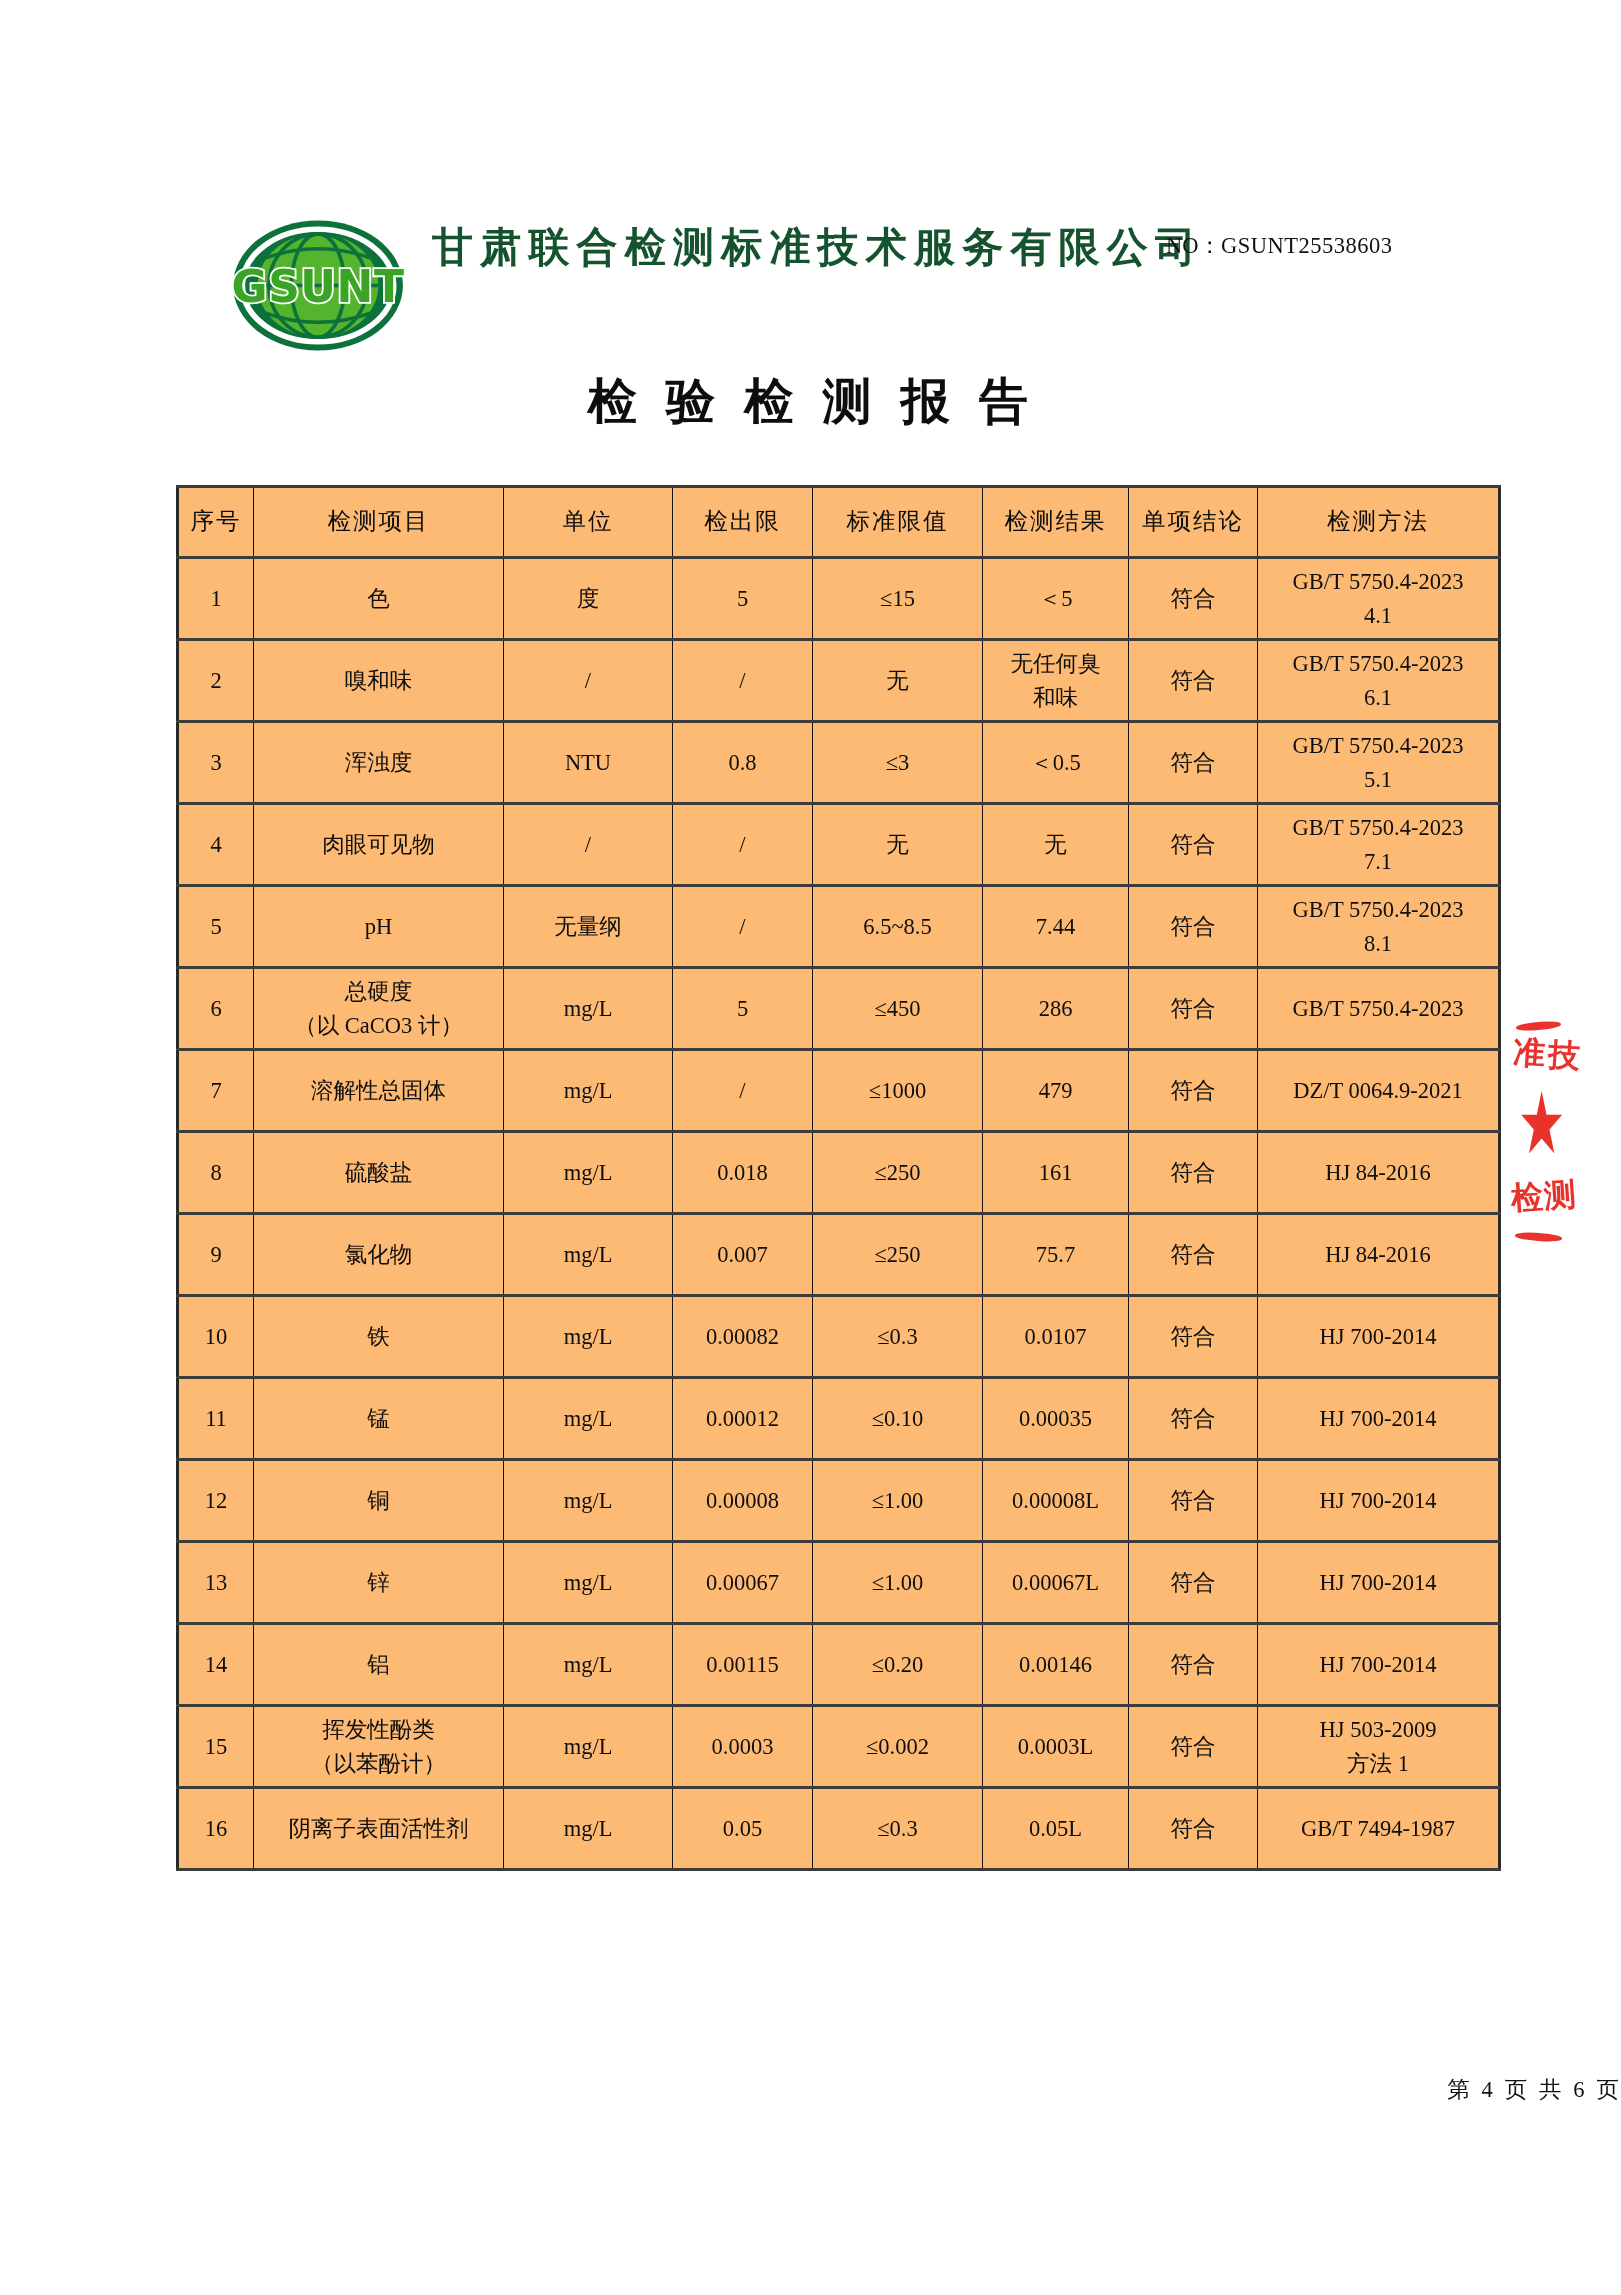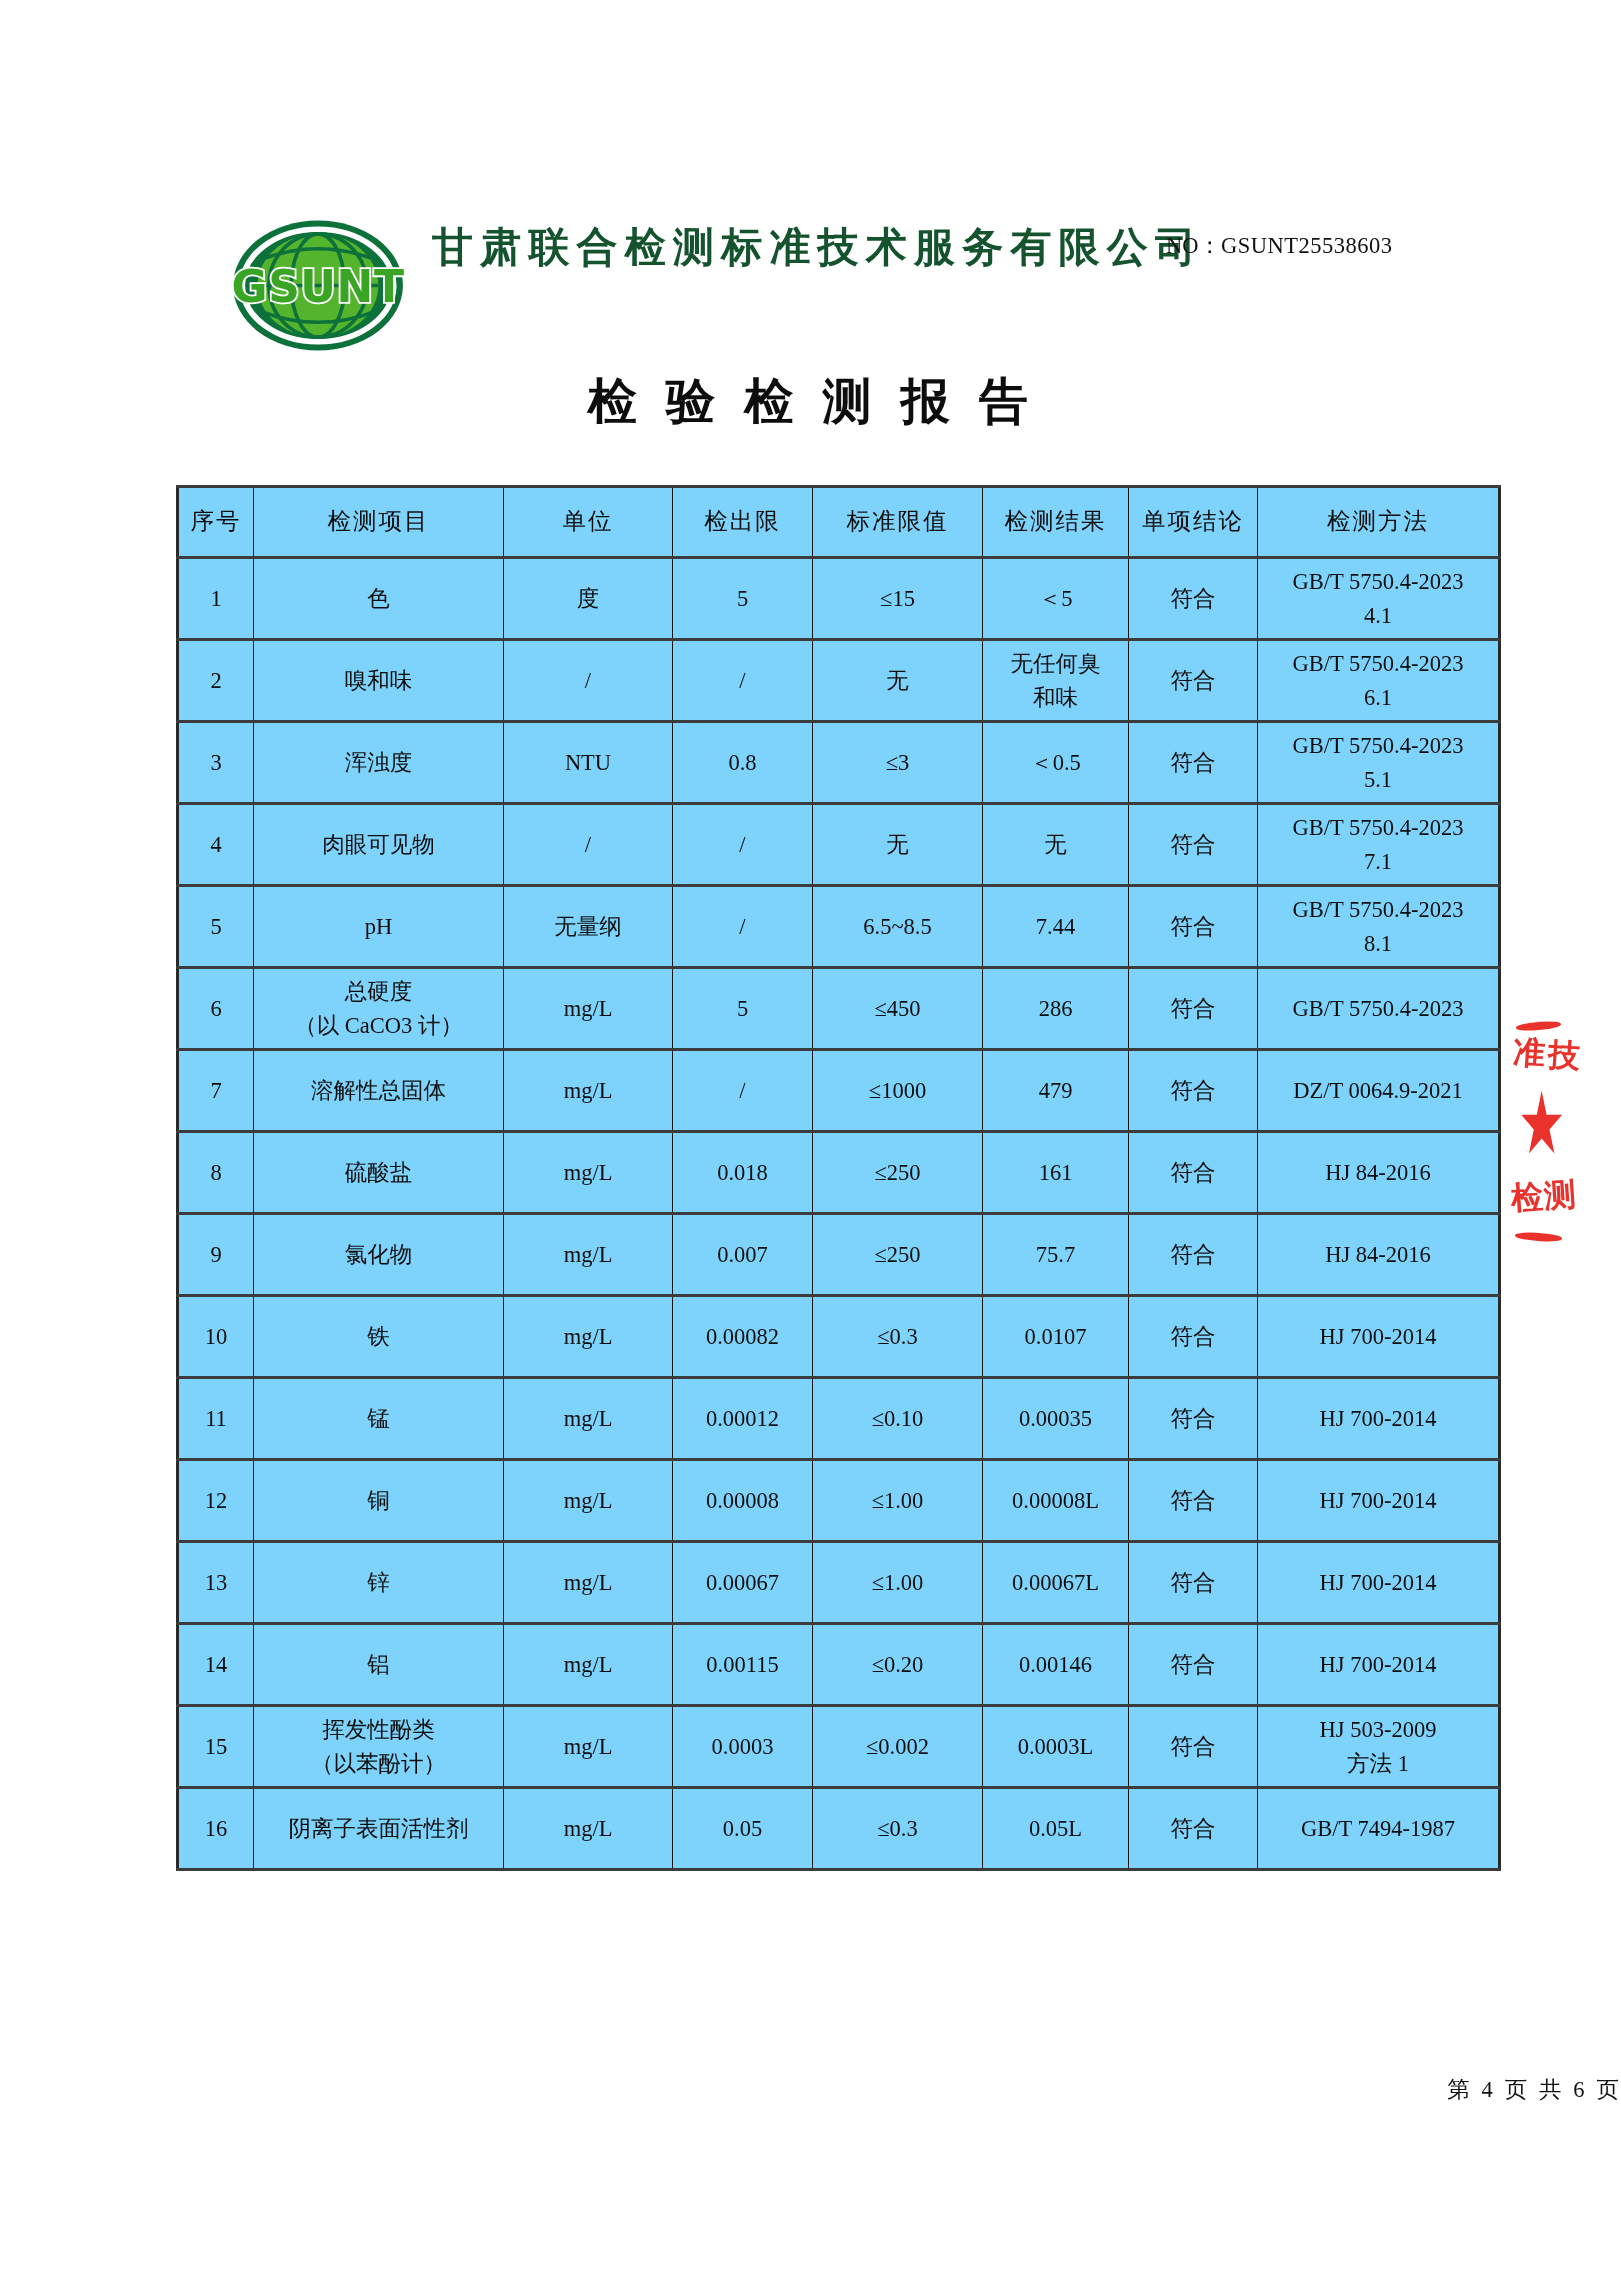--- a/index.html
+++ b/index.html
@@ -71,21 +71,21 @@
   }
 
   
   table.results {
     position: absolute;
     left: 176px;
     top: 485px;
     width: 1322px;
     border-collapse: collapse;
     table-layout: fixed;
-    background: #7dd3fc;
+    background: #fdba74;
     padding-left: 30px;
   }
   table.results th,
   table.results td {
     border-left: 1.5px solid #161616;
     border-right: 1.5px solid #161616;
     border-top: 3.6px solid #3c3c3c;
     border-bottom: 3.6px solid #3c3c3c;
     text-align: center;
     vertical-align: middle;

